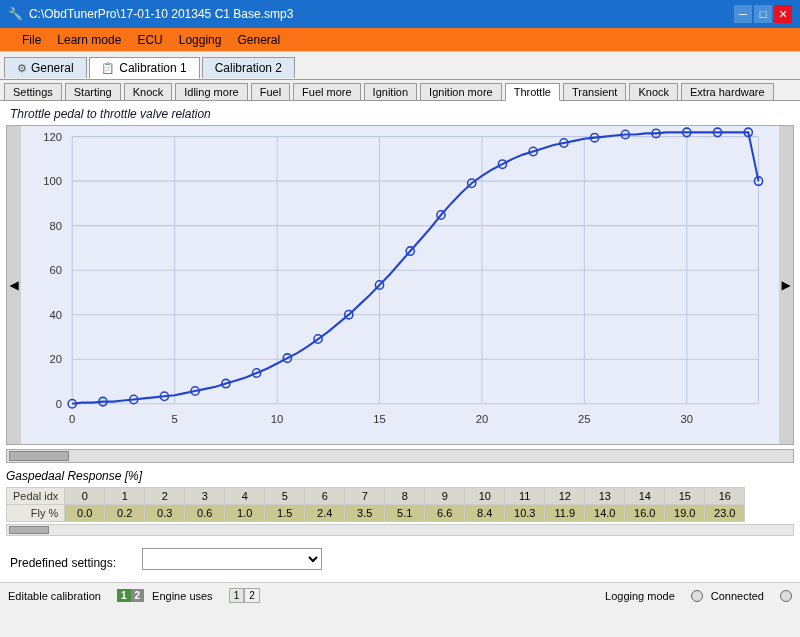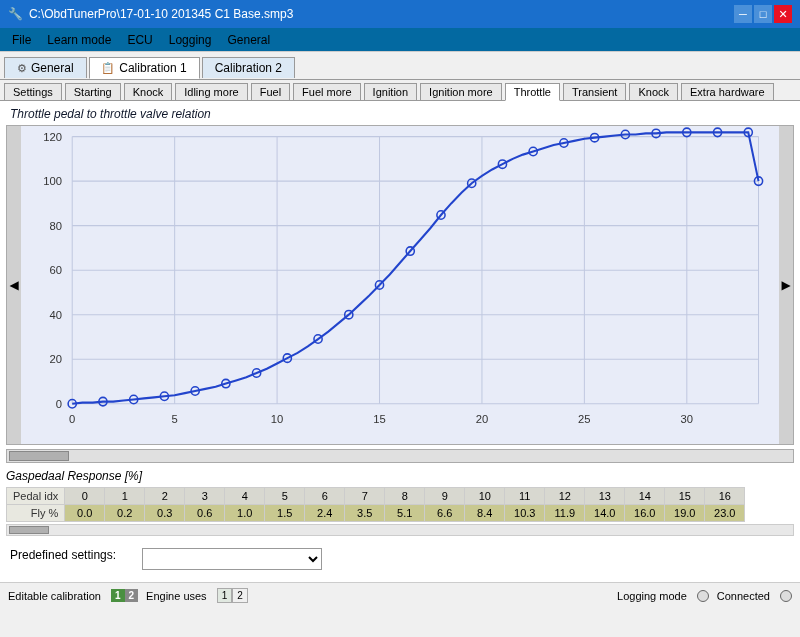--- a/index.html
+++ b/index.html
@@ -16,25 +16,25 @@
     }
     .title-bar-left { display: flex; align-items: center; gap: 6px; font-size: 12px; }
     .title-bar-controls { display: flex; gap: 2px; }
     .title-bar-btn {
       width: 18px; height: 18px; background: #4a90d9; border: none; color: white;
       font-size: 11px; cursor: pointer; display: flex; align-items: center; justify-content: center;
     }
     .title-bar-btn.close { background: #e81123; }
     
     .menu-bar {
-      background: #0369a1;
+      background: #f97316;
       height: 24px;
       display: flex;
       align-items: center;
-      padding: 0 4px;
+      padding: 0 14px;
       border-bottom: 1px solid #ccc;
     }
     .menu-item {
       padding: 2px 8px;
       cursor: pointer;
       font-size: 12px;
     }
     
     .tabs-bar {
       background: #f0f0f0;
@@ -187,21 +187,21 @@
     .table-scroll-thumb {
       width: 40px;
       height: 8px;
       background: #b0b0b0;
       border: 1px solid #888;
       margin: 2px;
     }
     
     .predefined-row {
       display: flex;
-      align-items: flex-start;
+      align-items: flex-end;
       padding: 6px 4px;
       gap: 26px;
     }
     .predefined-label { font-size: 12px; }
     .predefined-select {
       width: 180px;
       height: 22px;
       border: 1px solid #999;
       background: white;
       font-size: 11px;
@@ -214,21 +214,21 @@
       height: 26px;
       display: flex;
       align-items: center;
       padding: 0 8px;
       gap: 8px;
       font-size: 11px;
     }
     .status-segment {
       display: flex;
       align-items: center;
-      gap: 10px;
+      gap: 16px;
     }
     .calibration-badge {
       display: inline-flex;
       gap: 0;
     }
     .cal-num {
       background: #4a9040;
       color: white;
       padding: 1px 4px;
       font-size: 10px;

